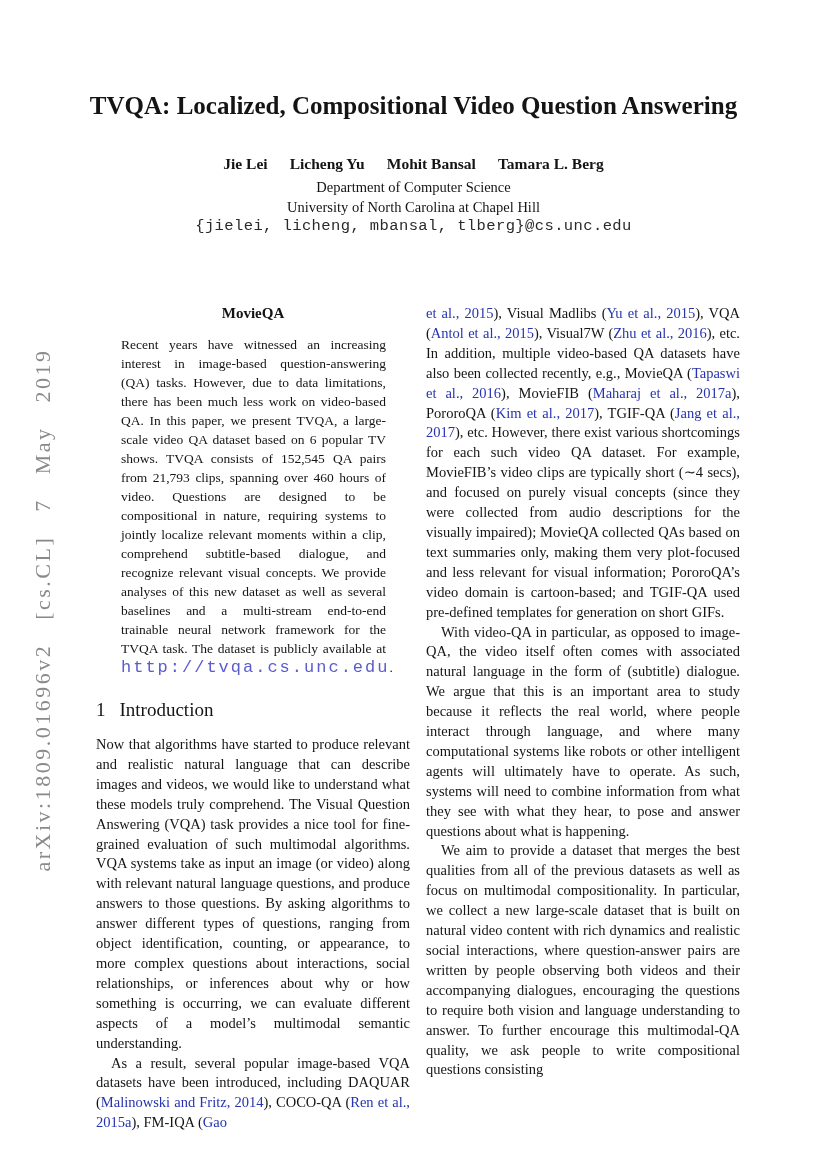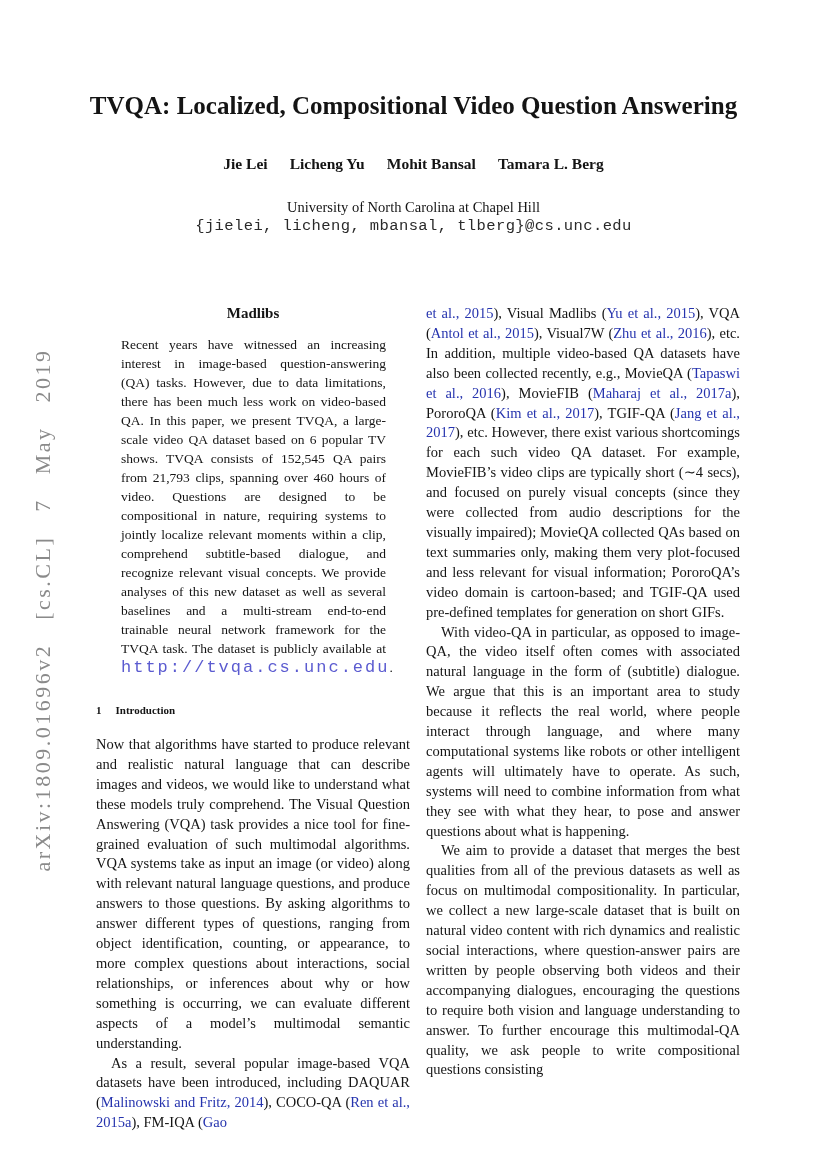--- a/index.html
+++ b/index.html
@@ -101,22 +101,22 @@
   }
   .abstract-body {
     margin: 0 24px 0 25px;
     font-size: 13.5px;
     line-height: 19px;
     text-align: justify;
     hyphens: auto;
   }
   .section-heading {
     margin: 23px 0 15px 0;
-    font-size: 11px;
-    font-weight: bold;
+    font-size: 19px;
+    font-weight: normal;
     line-height: 20px;
   }
   .section-heading .sec-num { margin-right: 14px; }
   .para {
     margin: 0;
     text-align: justify;
     hyphens: auto;
   }
   .para.indent { text-indent: 15px; }
   .s-plain { color: inherit; }
@@ -138,29 +138,30 @@
 
   <h1 class="title">TVQA: Localized, Compositional Video Question Answering</h1>
 
   <div class="authors">
       <span class="author-name">Jie Lei</span>
       <span class="author-name">Licheng Yu</span>
       <span class="author-name">Mohit Bansal</span>
       <span class="author-name">Tamara L. Berg</span>
     </div>
 
+  <div class="affil-dept">Department of Computer Science</div>
 
   <div class="affil-univ">University of North Carolina at Chapel Hill</div>
 
   <div class="emails">{jielei, licheng, mbansal, tlberg}@cs.unc.edu</div>
 
   <div class="columns">
 
     <div class="col col-left">
-      <div class="abstract-heading">Madlibs</div>
+      <div class="abstract-heading">MovieQA</div>
       <div class="abstract-body"><span class="s-plain">Recent years have witnessed an increasing interest in image-based question-answering (QA) tasks. However, due to data limitations, there has been much less work on video-based QA. In this paper, we present TVQA, a large-scale video QA dataset based on 6 popular TV shows. TVQA consists of 152,545 QA pairs from 21,793 clips, spanning over 460 hours of video. Questions are designed to be compositional in nature, requiring systems to jointly localize relevant moments within a clip, comprehend subtitle-based dialogue, and recognize relevant visual concepts. We provide analyses of this new dataset as well as several baselines and a multi-stream end-to-end trainable neural network framework for the TVQA task. The dataset is publicly available at </span><span class="s-link">http://tvqa.cs.unc.edu</span><span class="s-plain">.</span></div>
       <div class="section-heading">
         <span class="sec-num">1</span><span class="sec-title">Introduction</span>
       </div>
       <div>
           <p class="para"><span class="s-plain">Now that algorithms have started to produce relevant and realistic natural language that can describe images and videos, we would like to understand what these models truly comprehend. The Visual Question Answering (VQA) task provides a nice tool for fine-grained evaluation of such multimodal algorithms. VQA systems take as input an image (or video) along with relevant natural language questions, and produce answers to those questions. By asking algorithms to answer different types of questions, ranging from object identification, counting, or appearance, to more complex questions about interactions, social relationships, or inferences about why or how something is occurring, we can evaluate different aspects of a model’s multimodal semantic understanding.</span></p>
           <p class="para indent"><span class="s-plain">As a result, several popular image-based VQA datasets have been introduced, including DAQUAR (</span><span class="s-cite">Malinowski and Fritz, 2014</span><span class="s-plain">), COCO-QA (</span><span class="s-cite">Ren et al., 2015a</span><span class="s-plain">), FM-IQA (</span><span class="s-cite">Gao</span></p>
         </div>
     </div>
 

